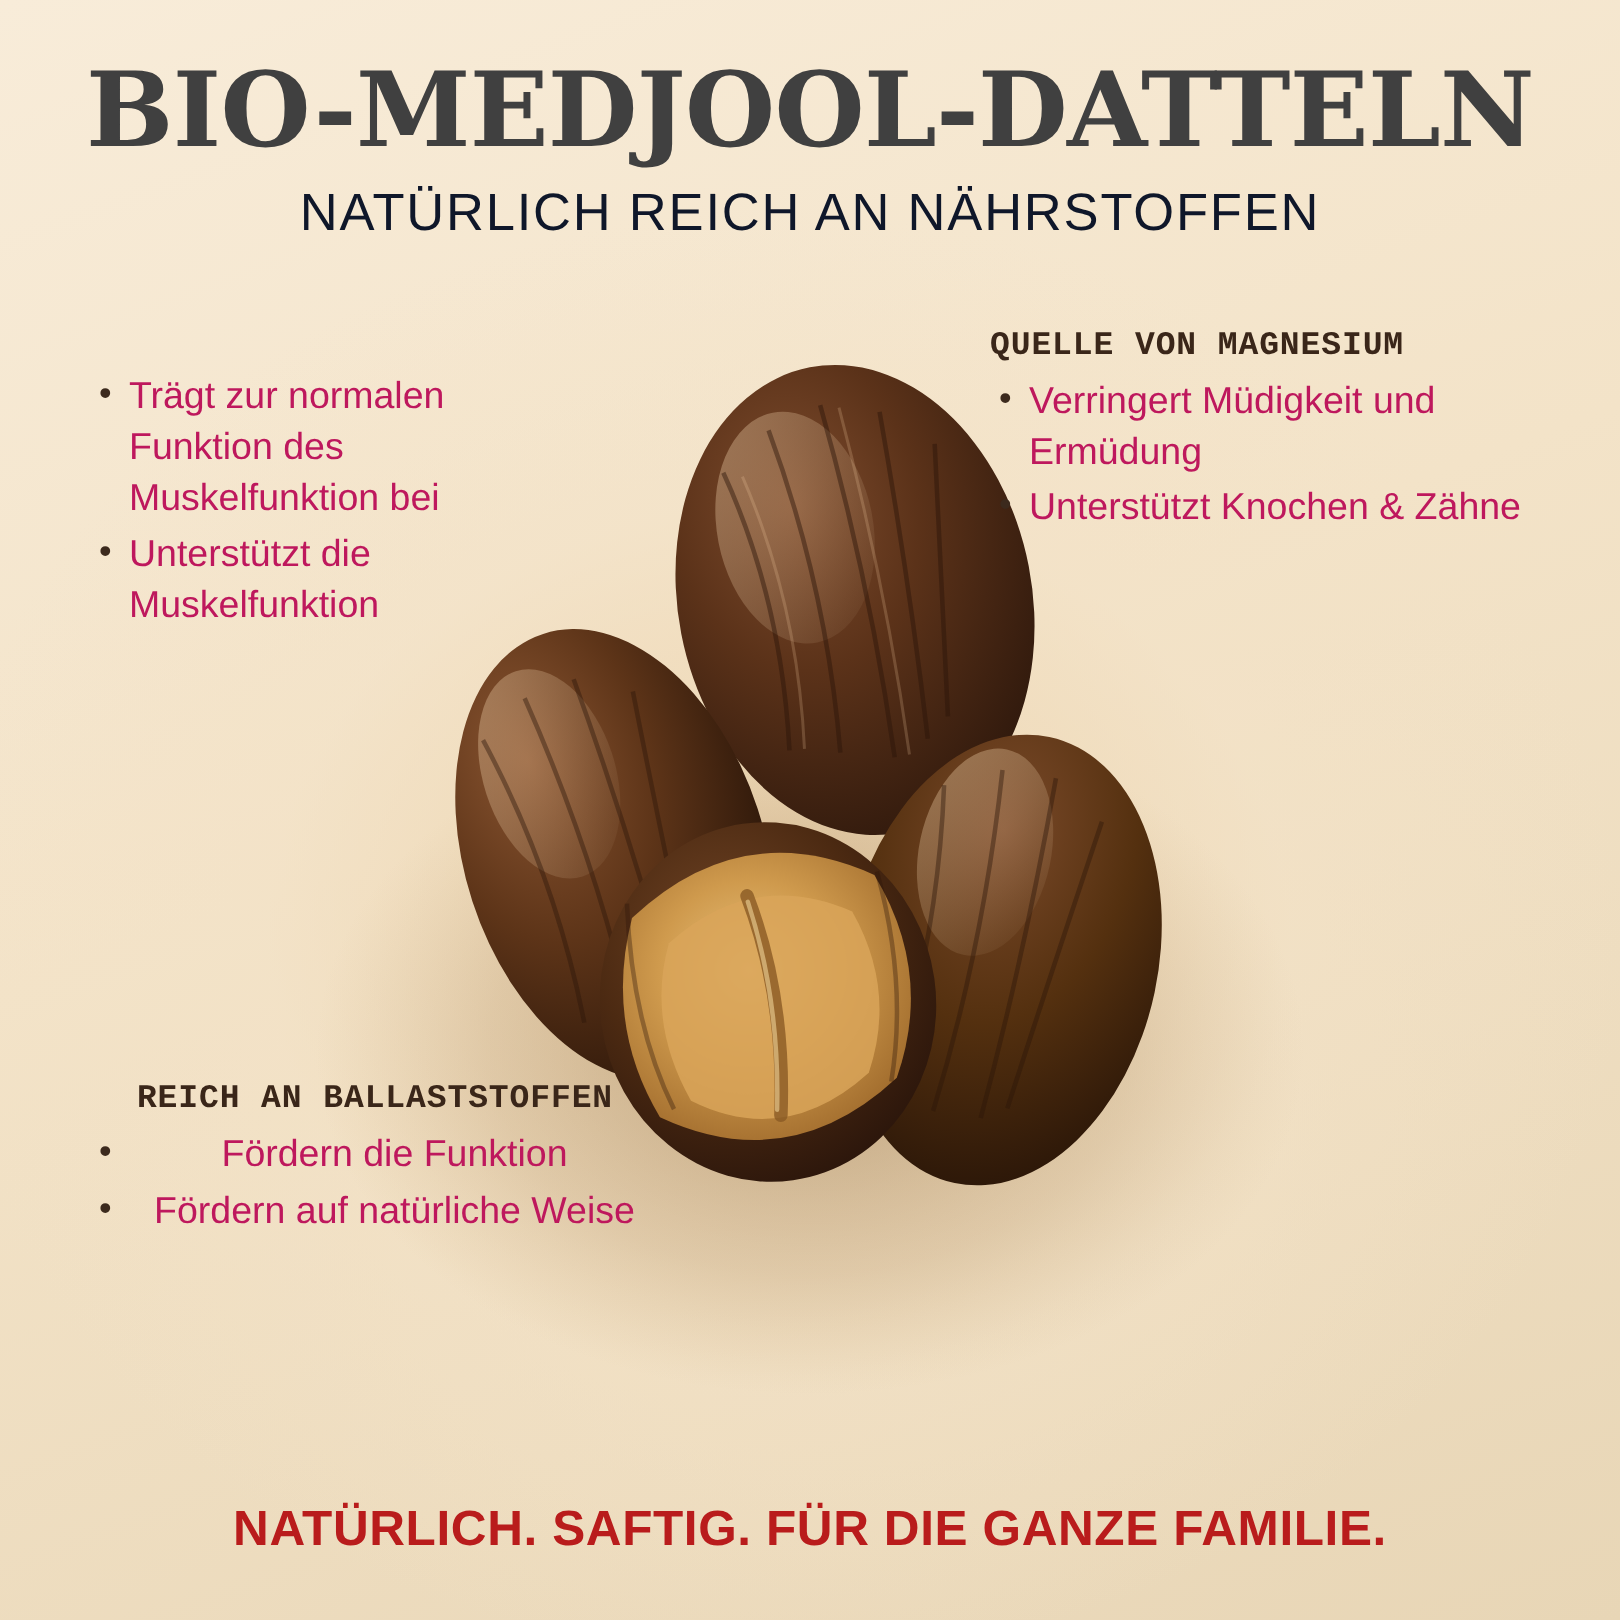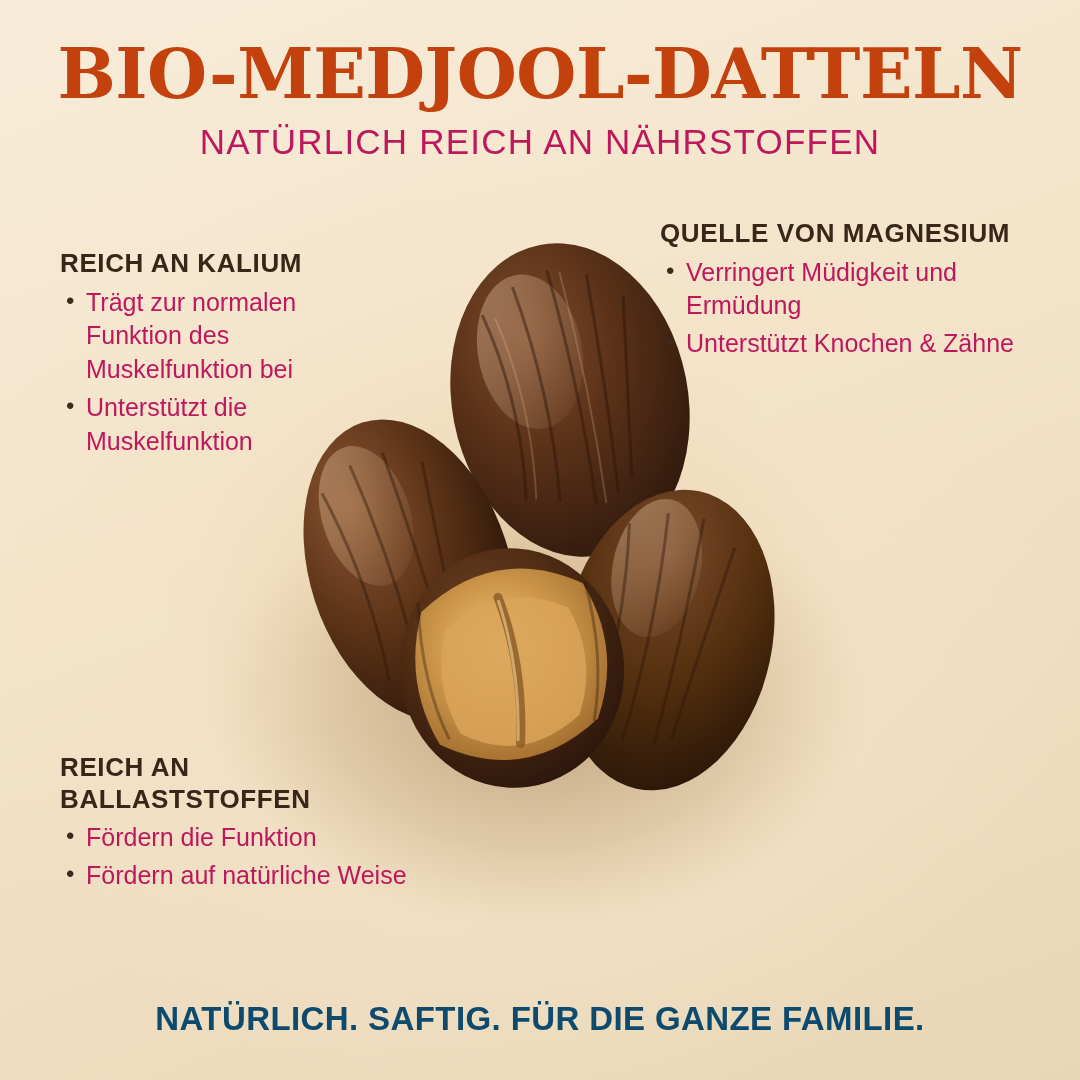--- a/index.html
+++ b/index.html
@@ -37,46 +37,47 @@
     top: 38px;
     left: 0;
     width: 100%;
     text-align: center;
   }
   .title {
     font-family: "DejaVu Serif", serif;
     font-weight: 700;
     font-size: 69px;
     letter-spacing: -0.5px;
-    color: #c2410c;
+    color: #404040;
     line-height: 1.05;
     margin: 0;
     white-space: nowrap;
   }
   .subtitle {
     font-family: "Liberation Sans", sans-serif;
     font-weight: 400;
     font-size: 35px;
     letter-spacing: 1.2px;
-    color: #be185d;
+    color: #0f172a;
     margin: 12px 0 0 0;
   }
 
   
   .block {
     position: absolute;
     color: #3a2619;
   }
   .block h3 {
     margin: 0 0 6px 0;
-    font-size: 26px;
+    font-size: 22px;
     font-weight: 700;
     letter-spacing: 0.6px;
     line-height: 1.22;
     color: #3a2619;
+    font-family: Liberation Mono, monospace;
   }
   .block ul {
     margin: 0;
     padding: 0 0 0 26px;
     list-style: none;
   }
   .block li {
     position: relative;
     font-size: 25px;
     line-height: 1.35;
@@ -96,36 +97,37 @@
     top: 248px;
     left: 60px;
     width: 330px;
   }
   #block-magnesium {
     top: 218px;
     left: 660px;
     width: 400px;
   }
   #block-ballast {
-    top: 752px;
+    top: 720px;
     left: 60px;
     width: 380px;
+    text-align: center;
   }
 
   
   .footer {
     position: absolute;
     bottom: 42px;
     left: 0;
     width: 100%;
     text-align: center;
     font-size: 33px;
     font-weight: 700;
     letter-spacing: 0.4px;
-    color: #0c4a6e;
+    color: #b91c1c;
   }
 
   
   .photo {
     position: absolute;
     left: 0;
     top: 0;
     width: 1080px;
     height: 1080px;
     z-index: 1;
@@ -228,21 +230,20 @@
 </svg>
 
 <div class="poster">
 
   <div class="header">
     <h1 class="title">BIO-MEDJOOL-DATTELN</h1>
     <p class="subtitle">NATÜRLICH REICH AN NÄHRSTOFFEN</p>
   </div>
 
   <div class="block" id="block-kalium">
-    <h3>REICH AN KALIUM</h3>
     <ul>
       <li>Trägt zur normalen Funktion des Muskelfunktion bei</li>
       <li>Unterstützt die Muskelfunktion</li>
     </ul>
   </div>
 
   <div class="block" id="block-magnesium">
     <h3>QUELLE VON MAGNESIUM</h3>
     <ul>
       <li>Verringert Müdigkeit und Ermüdung</li>

